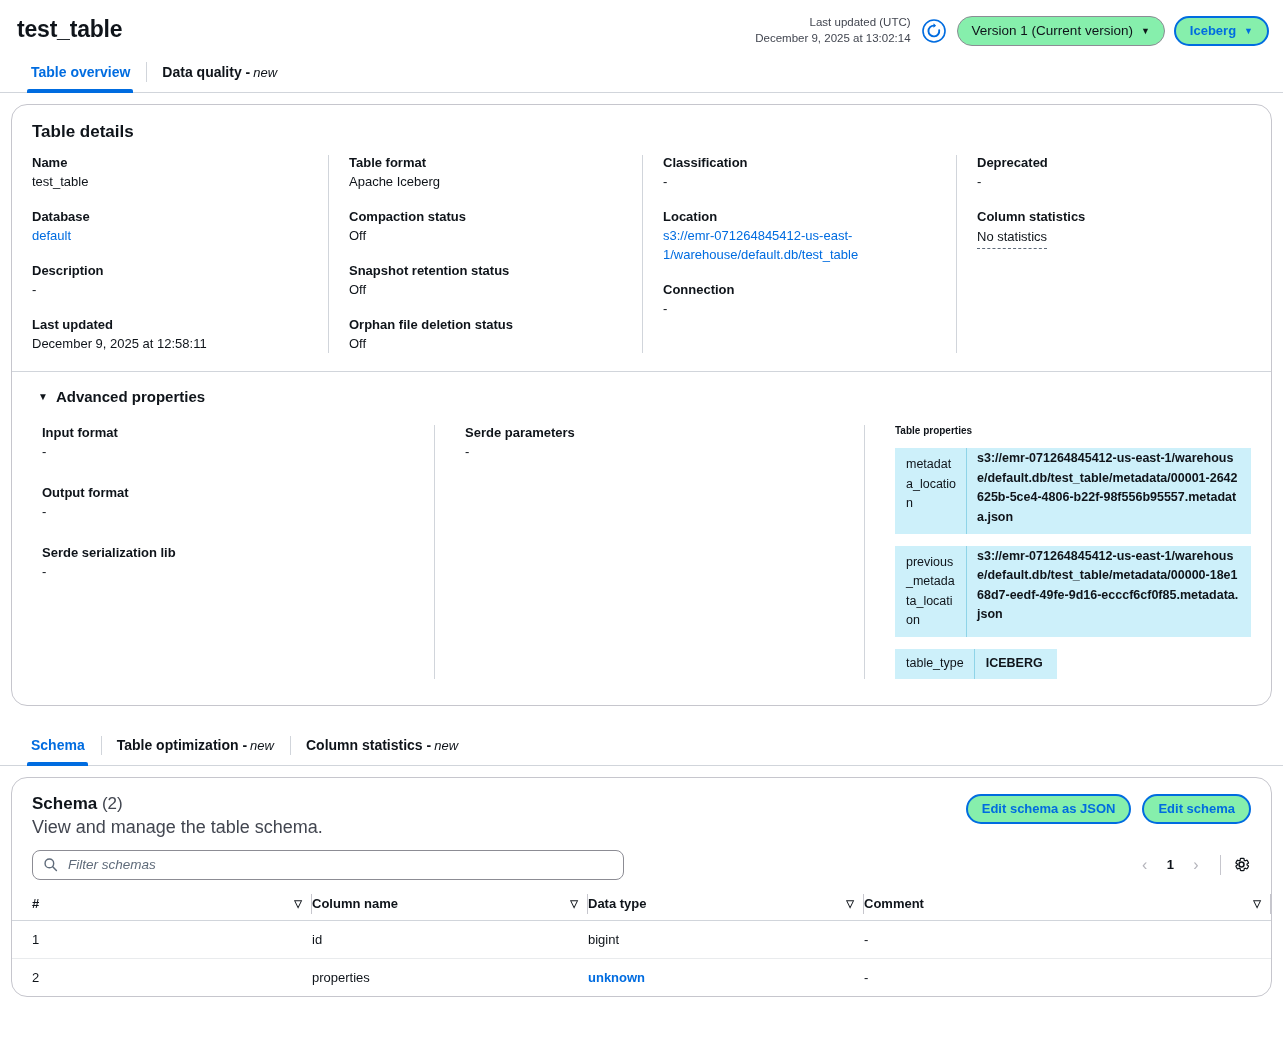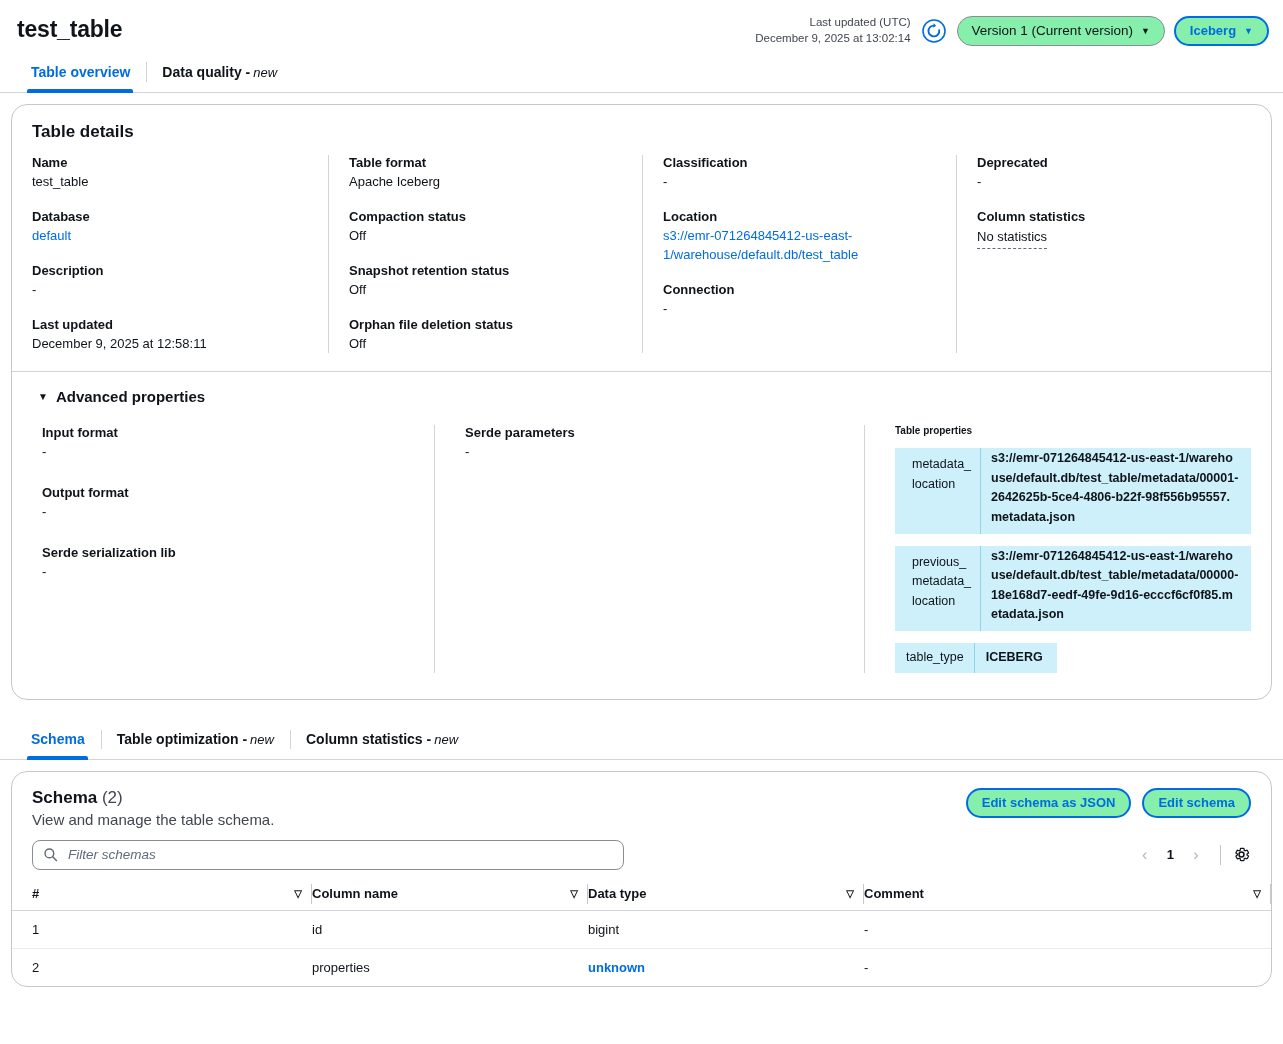--- a/index.html
+++ b/index.html
@@ -120,21 +120,21 @@
   .adv-field { margin-bottom: 23px; }
   .adv-field:last-child { margin-bottom: 0; }
 
   
   .prop-title { font-size: 10px; font-weight: 700; margin-bottom: 12px; }
   .prop-chip {
     display: flex; background: #cdf0fa; margin-bottom: 12px;
     font-size: 12.5px; line-height: 1.55;
   }
   .prop-key {
-    width: 86px; flex: none; padding: 7px 8px 7px 17px;
+    width: 72px; flex: none; padding: 7px 8px 7px 11px;
     color: #0f141a; word-break: break-all; border-right: 1px solid #8fd4e8;
   }
   .prop-val {
     padding: 1px 12px 7px 10px; font-weight: 700; color: #0f141a;
     word-break: break-all;
   }
   .prop-chip.short { display: inline-flex; margin-bottom: 0; }
   .prop-chip.short .prop-key { width: auto; padding: 5px 10px 5px 11px; }
   .prop-chip.short .prop-val { padding: 5px 14px 5px 11px; }
 
@@ -142,21 +142,21 @@
   .tabbar2 {
     display: flex; align-items: stretch;
     border-bottom: 1px solid #d1d5db;
     padding: 0 14px; height: 40px; margin-top: 20px;
   }
 
   
   .schema-head { display: flex; align-items: flex-start; padding: 16px 20px 0 20px; }
   .schema-title { font-size: 17px; font-weight: 700; }
   .schema-title .count { font-weight: 400; color: #424650; }
-  .schema-sub { font-size: 15px; color: #424650; margin-top: 3px; }
+  .schema-sub { font-size: 18px; color: #424650; margin-top: 3px; }
   .schema-actions { margin-left: auto; display: flex; gap: 11px; }
 
   .filter-row { display: flex; align-items: center; padding: 12px 20px 0 20px; }
   .search-box {
     position: relative; width: 592px; height: 30px;
     border: 1px solid #8c8c94; border-radius: 8px;
     display: flex; align-items: center; padding: 0 10px; background: #fff;
   }
   .search-box .s-icon { margin-right: 8px; display: flex; }
   .search-input {

